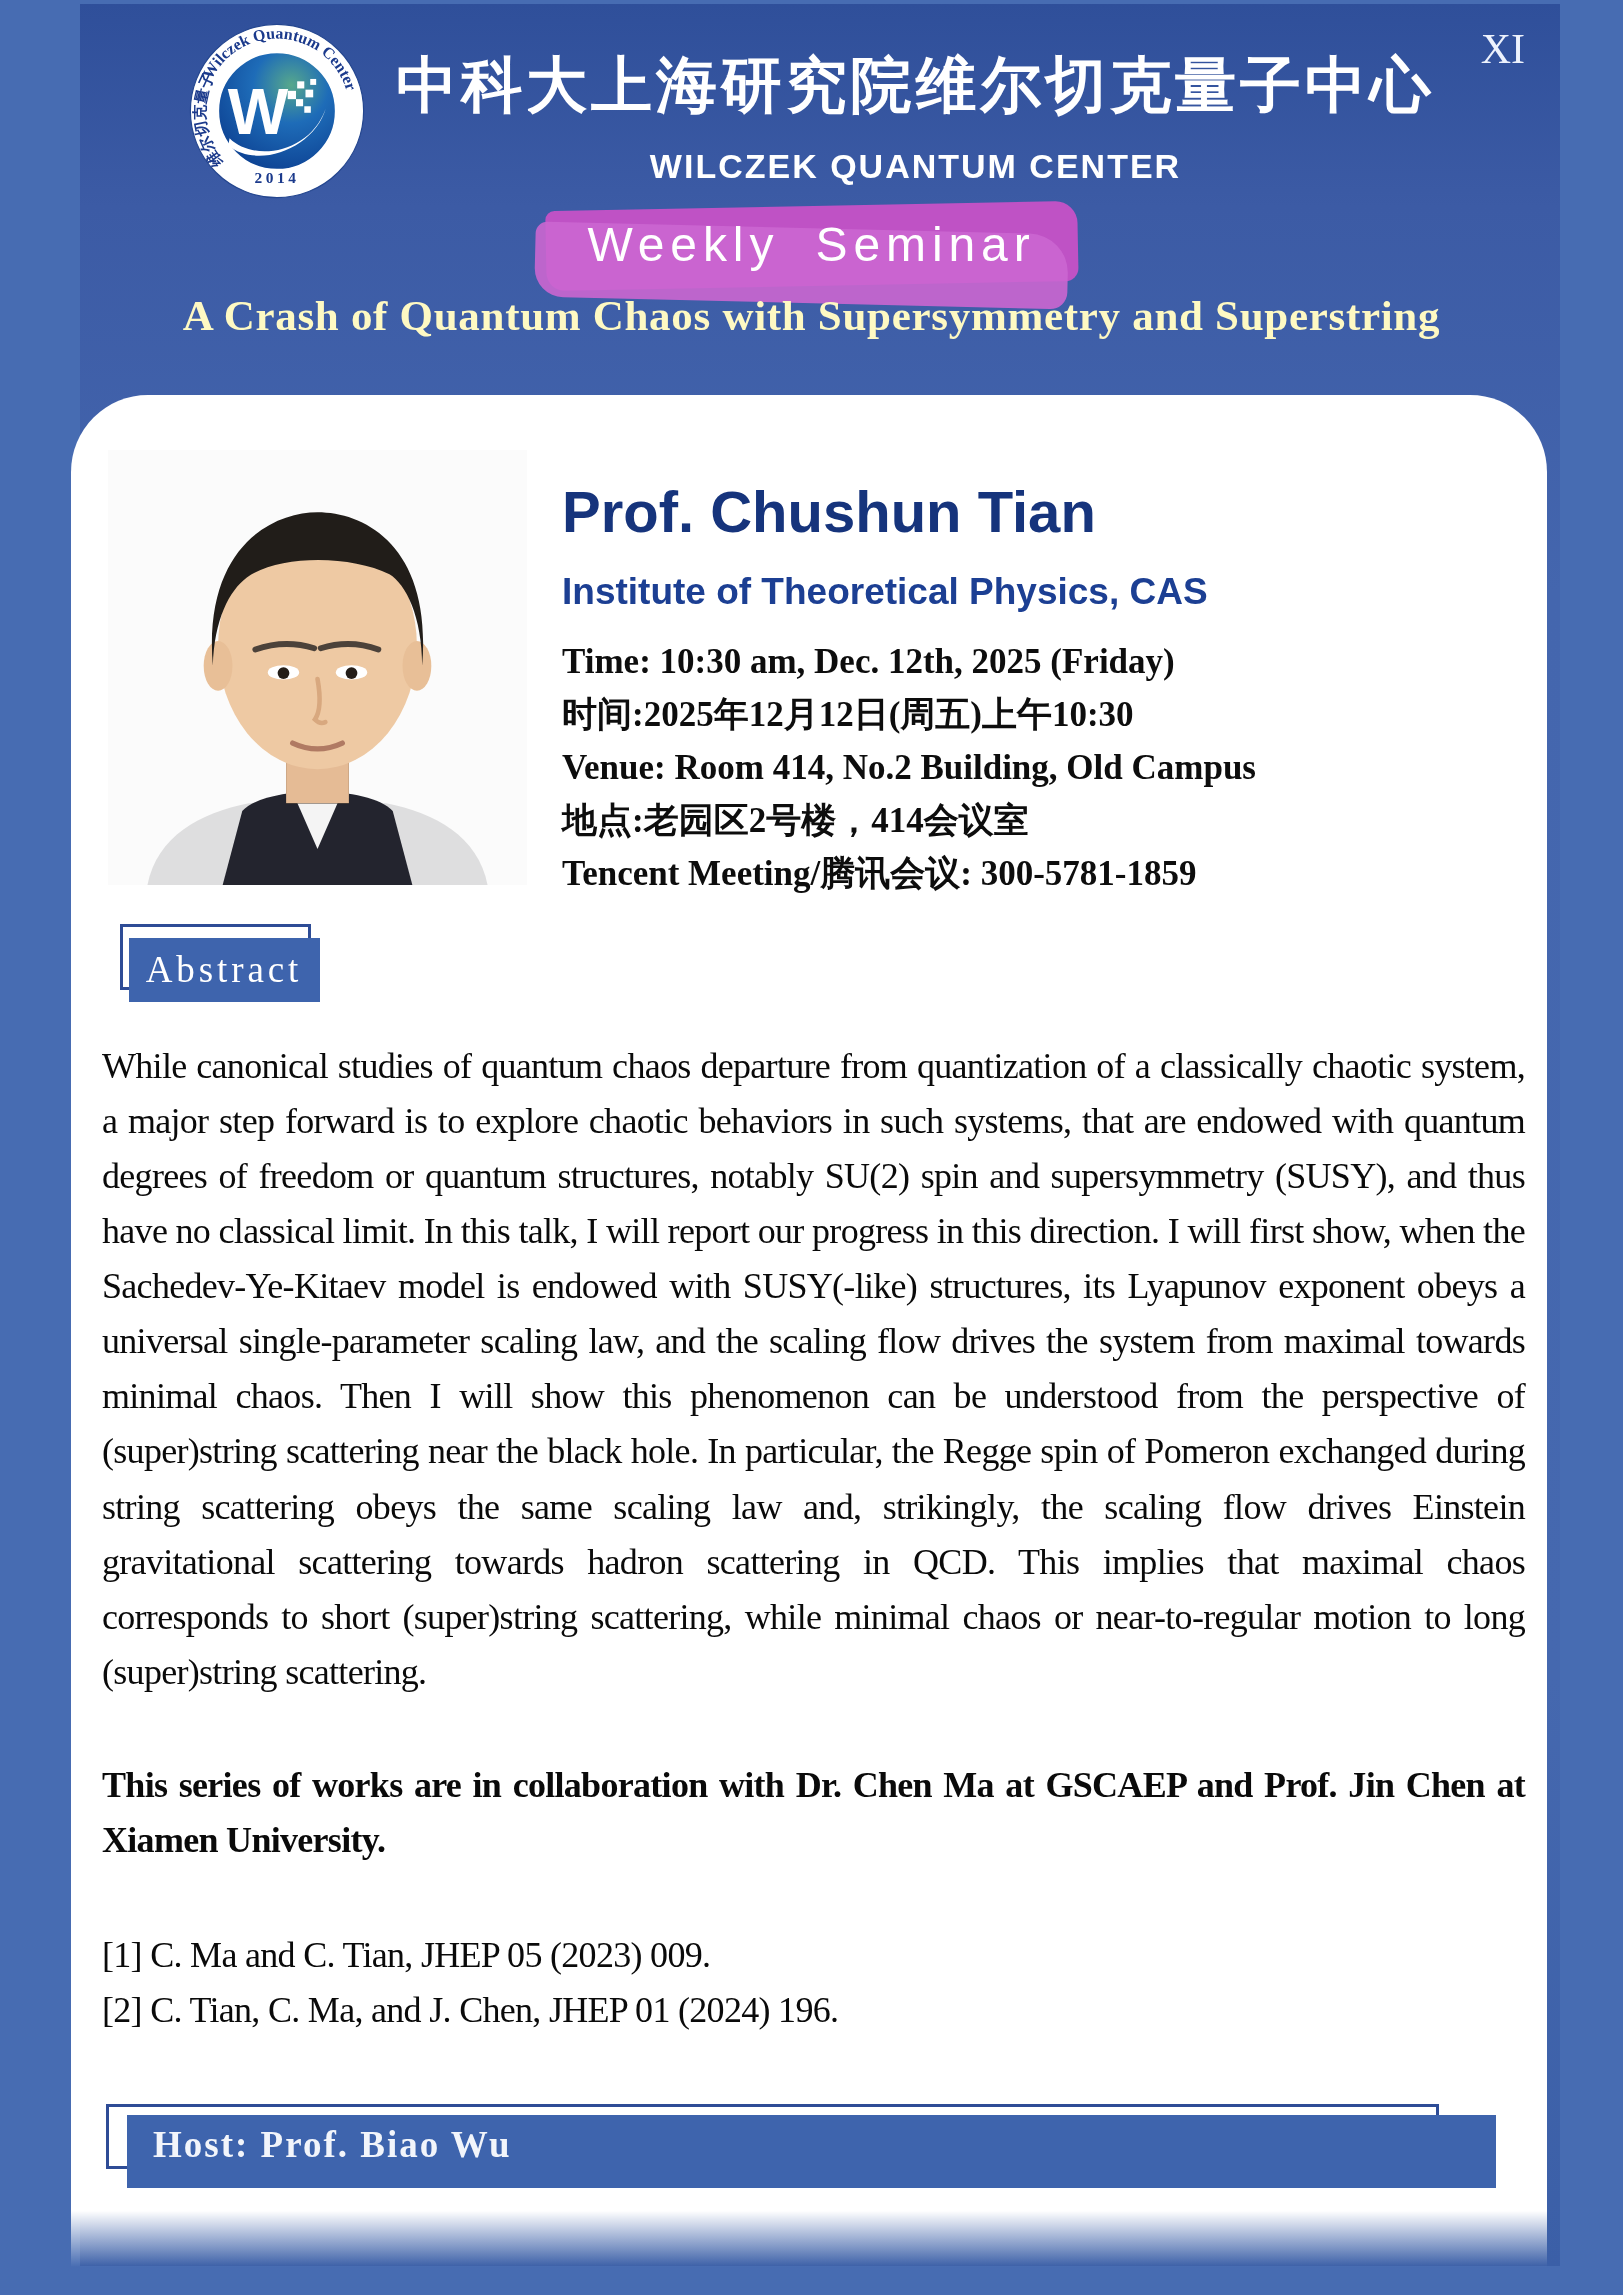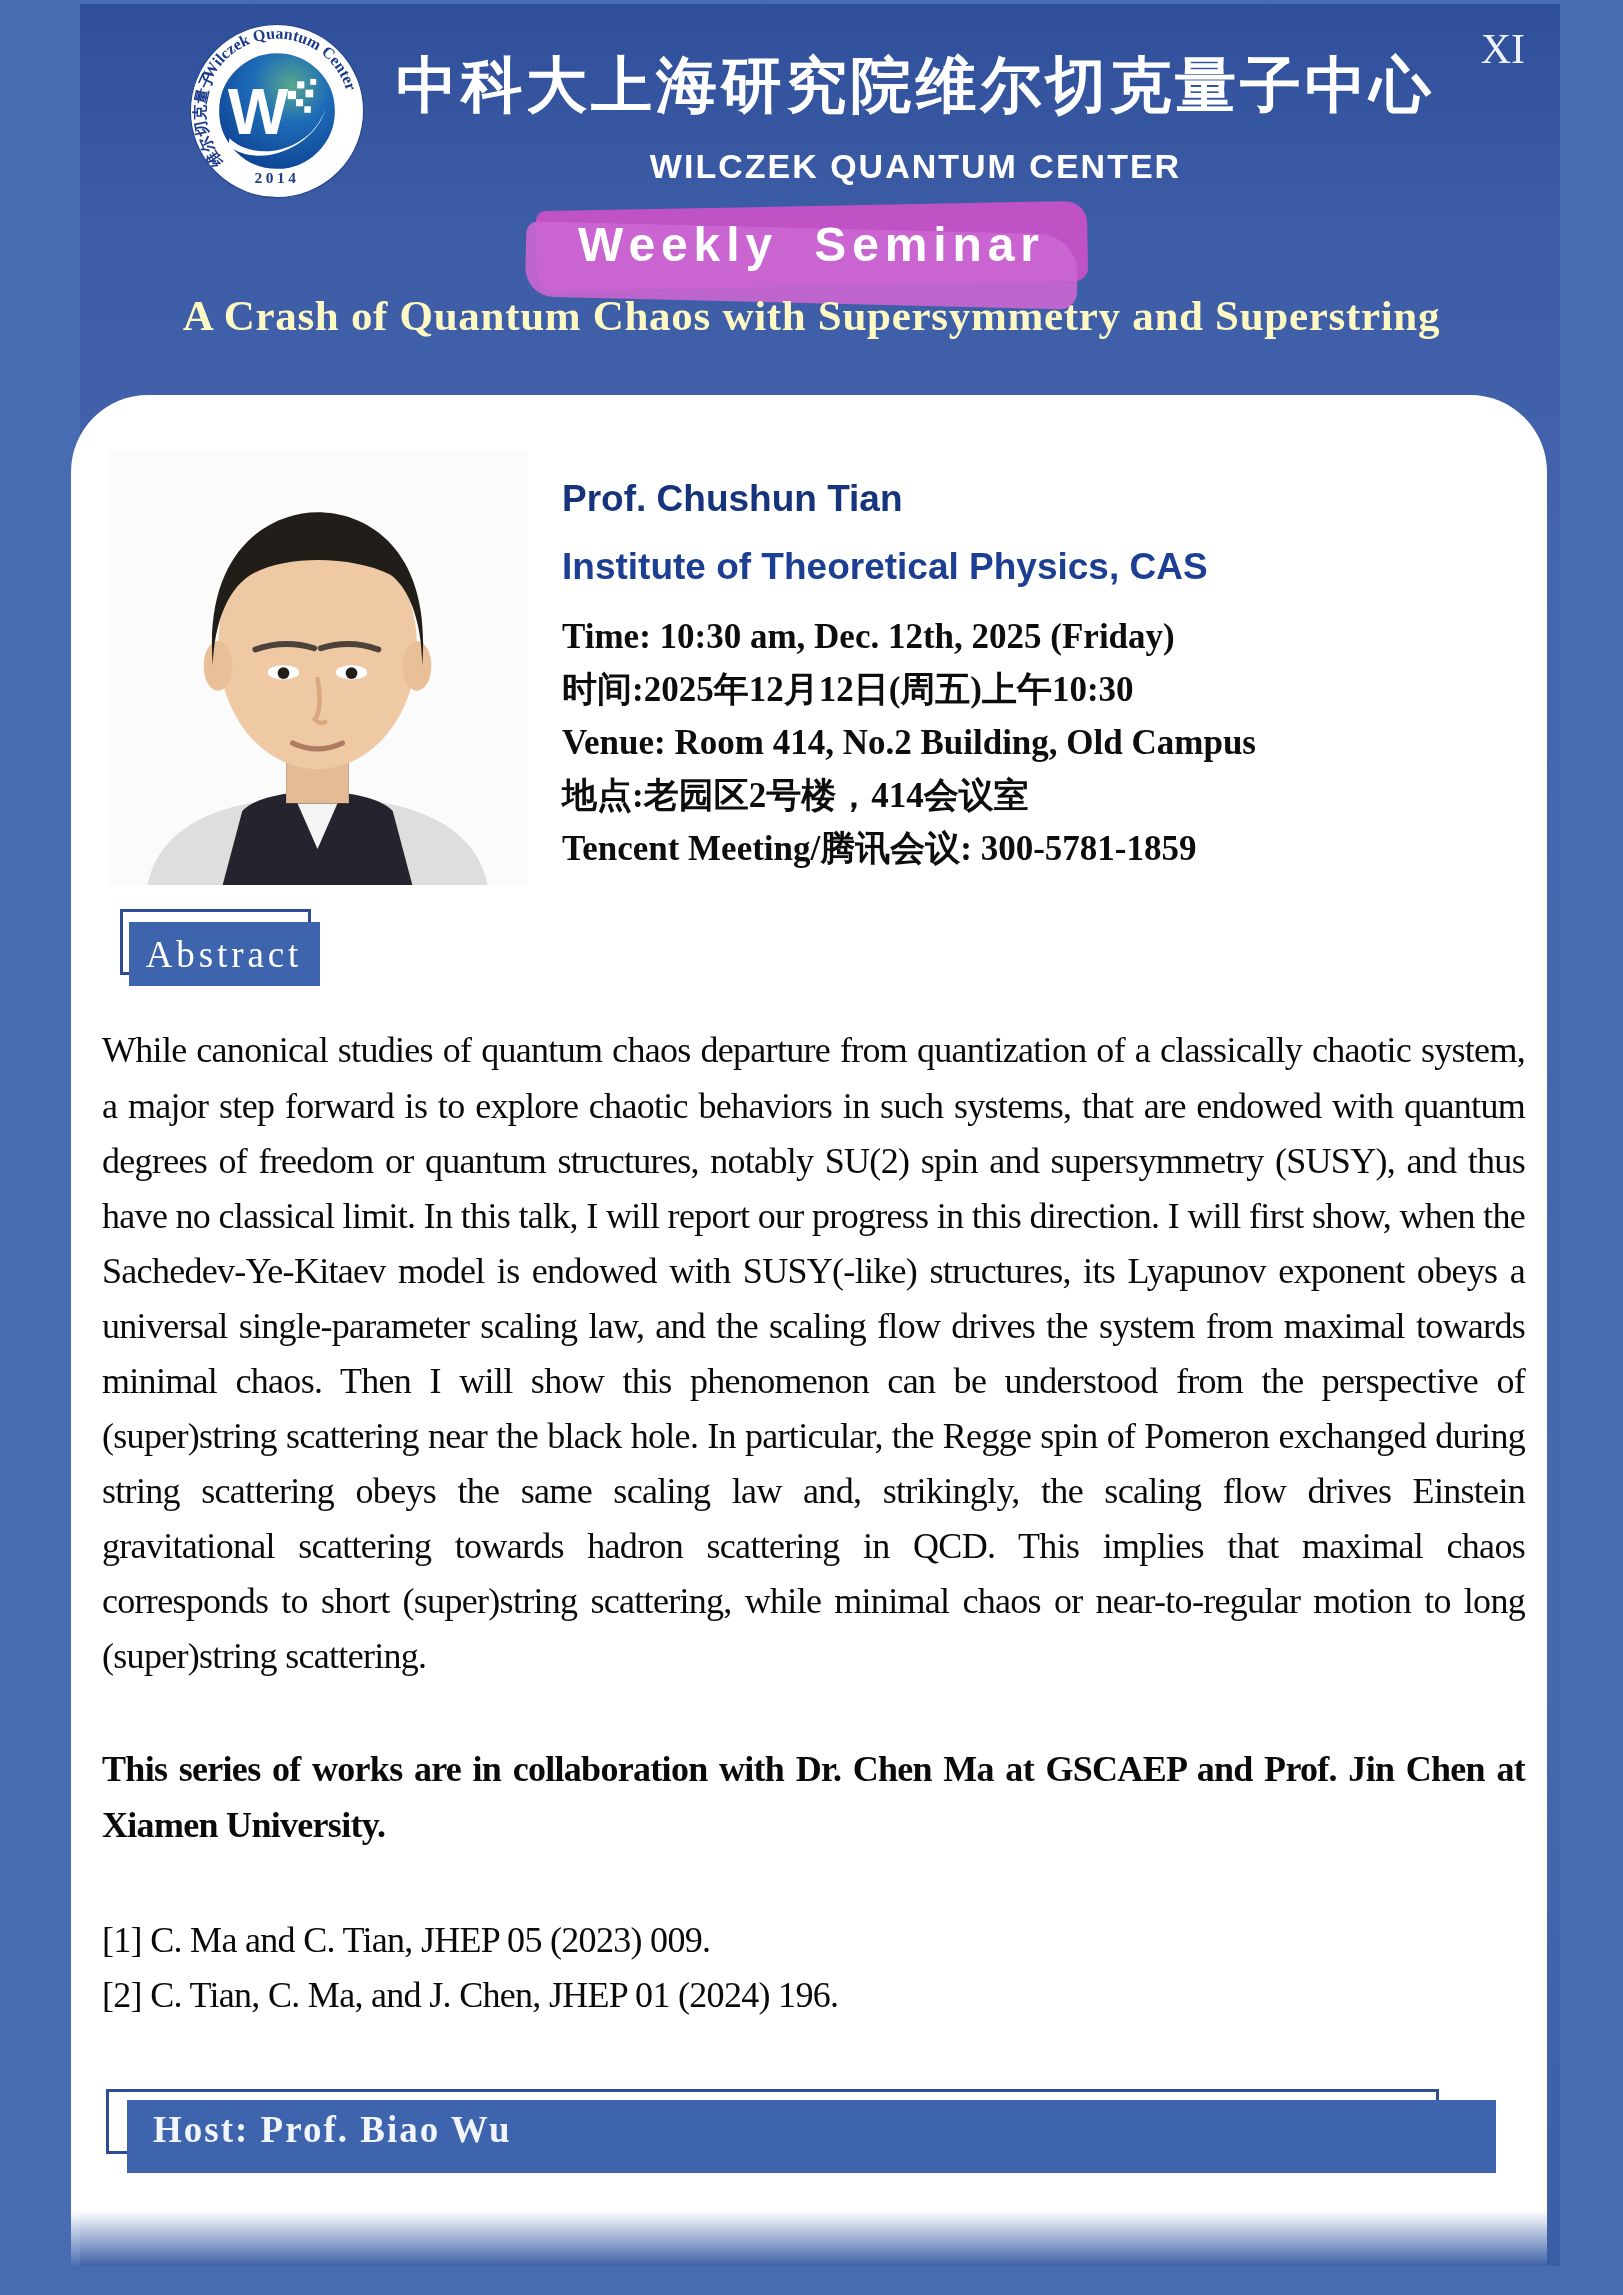--- a/index.html
+++ b/index.html
@@ -21,38 +21,38 @@
   .page-label{position:absolute;top:25px;right:98px;font-size:42px;color:#edf2fd;}
 
   
   .banner{position:absolute;top:206px;left:50%;transform:translateX(-50%);}
   .banner-shape{position:relative;padding:10.5px 42px 14.4px 42px;}
   .banner-shape::after{content:"";position:absolute;left:-10.5px;right:9.2px;top:22px;bottom:-17px;
        background:#cb66d0;opacity:.9;transform:rotate(1.4deg);
        border-radius:11.8px 39px 17px 29px;}
   .banner-shape::before{content:"";position:absolute;inset:0;background:#bf52c5;
        transform:rotate(-1.1deg);border-radius:9.2px 22px 13px 18.3px;}
-  .banner-text{position:relative;z-index:2;color:#ffffff;font-size:48px;font-weight:700;
+  .banner-text{position:relative;z-index:2;color:#ffffff;font-size:48px;font-weight:400;
        font-family:"Liberation Sans","DejaVu Sans",sans-serif;
        letter-spacing:5.9px;word-spacing:17px;white-space:nowrap;}
 
   
   .talk-title{position:absolute;top:291px;left:0;right:0;text-align:center;
        font-size:43px;font-weight:600;color:#fef9c3;letter-spacing:0.7px;white-space:nowrap;}
 
   
   .card{position:absolute;left:71px;top:395px;width:1476px;height:1872px;
        border-radius:77px 77px 0 0;
        background:linear-gradient(180deg,#ffffff 0%,#ffffff 97%,rgba(255,255,255,0) 100%);}
 
   .speaker-row{display:flex;padding:55px 38px 0 37px;}
   .photo{width:419px;height:435px;flex:0 0 auto;}
   .speaker-info{margin-left:35px;padding-top:27.5px;}
   .speaker-name{font-family:"Liberation Sans","DejaVu Sans",sans-serif;font-weight:700;
-       font-size:37px;color:#16347c;letter-spacing:0px;margin:0 0 26px 0;}
+       font-size:58px;color:#16347c;letter-spacing:0px;margin:0 0 26px 0;}
   .speaker-affil{font-family:"Liberation Sans","DejaVu Sans",sans-serif;font-weight:700;
        font-size:37px;color:#1c3f93;margin:0 0 22px 0;}
   .detail-line{font-size:35px;font-weight:700;color:#0d0d0d;line-height:1.52;white-space:nowrap;}
 
   
   .abstract-badge{position:relative;height:111px;margin:23.6px 0 2.6px 49px;width:301px;}
   .badge-outline{position:absolute;left:0;top:0;width:185px;height:60px;
        border:3.3px solid #2e4c96;background:#ffffff;}
   .badge-fill{position:absolute;left:8.5px;top:13.7px;width:191px;height:64px;background:#3e64ad;
        display:flex;align-items:center;justify-content:center;}

